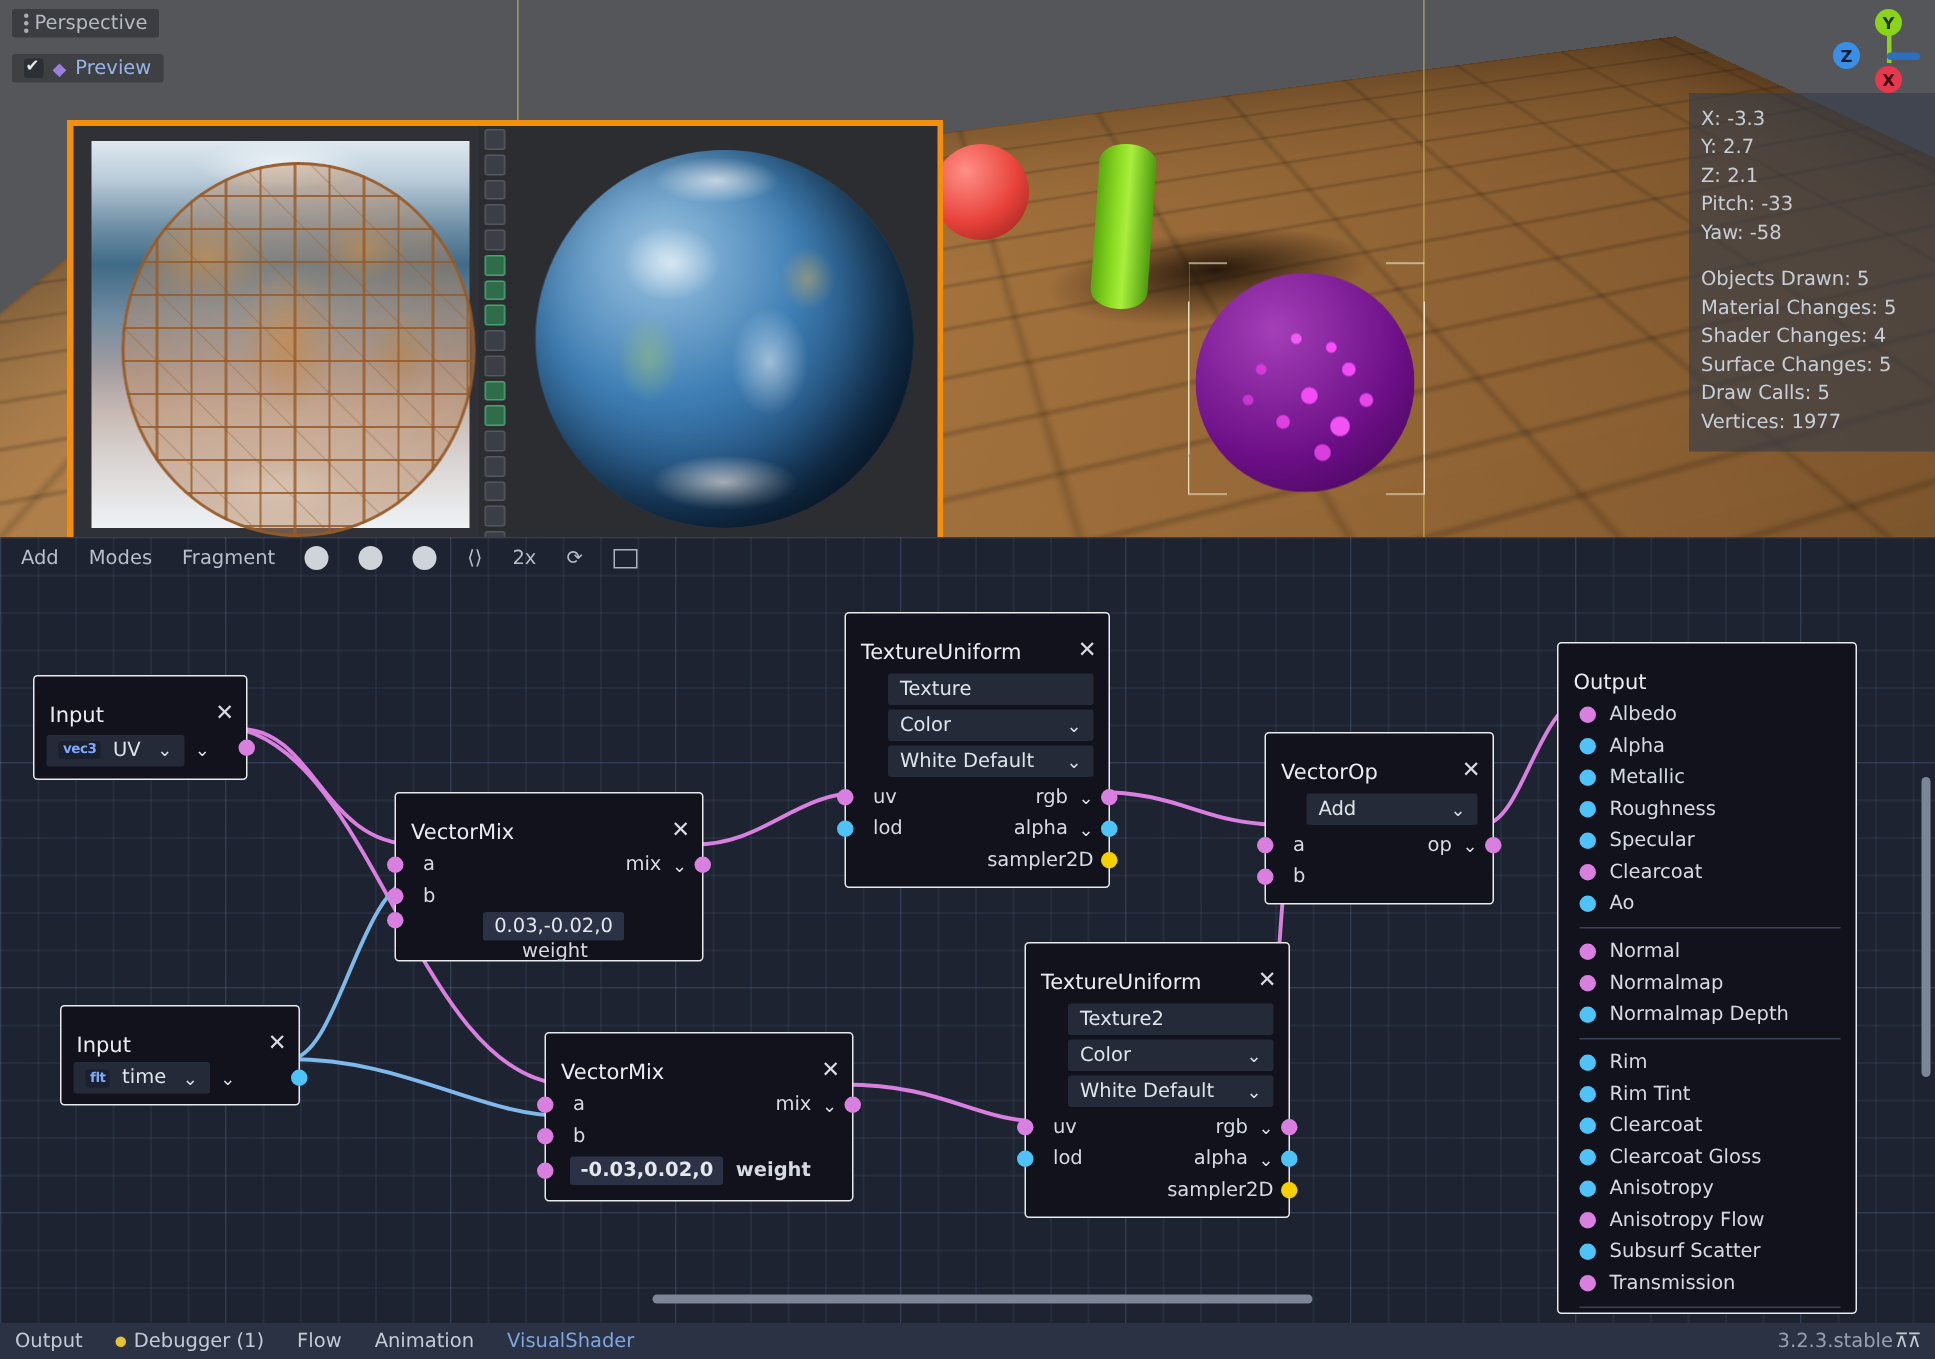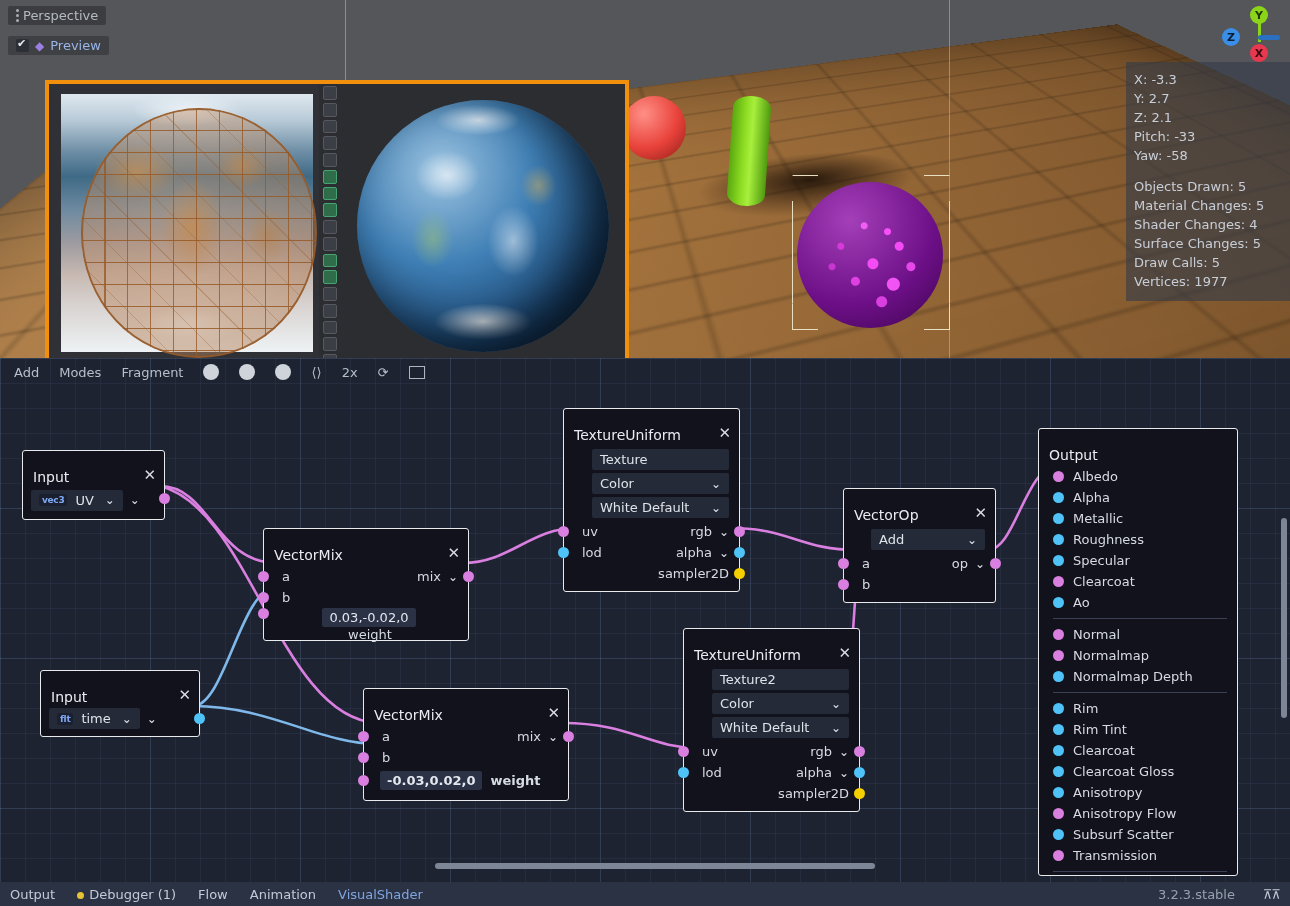--- a/index.html
+++ b/index.html
@@ -259,21 +259,21 @@
   }
 
   
   #statusbar {
     position:absolute; left:0; bottom:0; width:1290px; height:24px;
     background:#2b3244; display:flex; align-items:center; gap:22px;
     padding:0 10px; font-size:13px; color:#c3cad6;
   }
   #statusbar .dot { width:7px; height:7px; border-radius:50%; background:#e5c334; display:inline-block; margin-right:5px; }
   #statusbar .active { color:#7fa5e0; }
-  #statusbar .right { margin-left:auto; display:flex; align-items:center; gap:28px; color:#97a0ae; }
+  #statusbar .right { margin-left:auto; display:flex; align-items:center; gap:1px; color:#97a0ae; }
   .pin { display:inline-block; color:#c3cad6; font-size:13px; letter-spacing:-1px; }
 </style>
 </head>
 <body>
 
 <div id="viewport">
   <div class="floor"></div>
   <div class="floor-shadow"></div>
   <div class="axis-v" style="left:345px"></div>
   <div class="axis-v" style="left:949px"></div>

